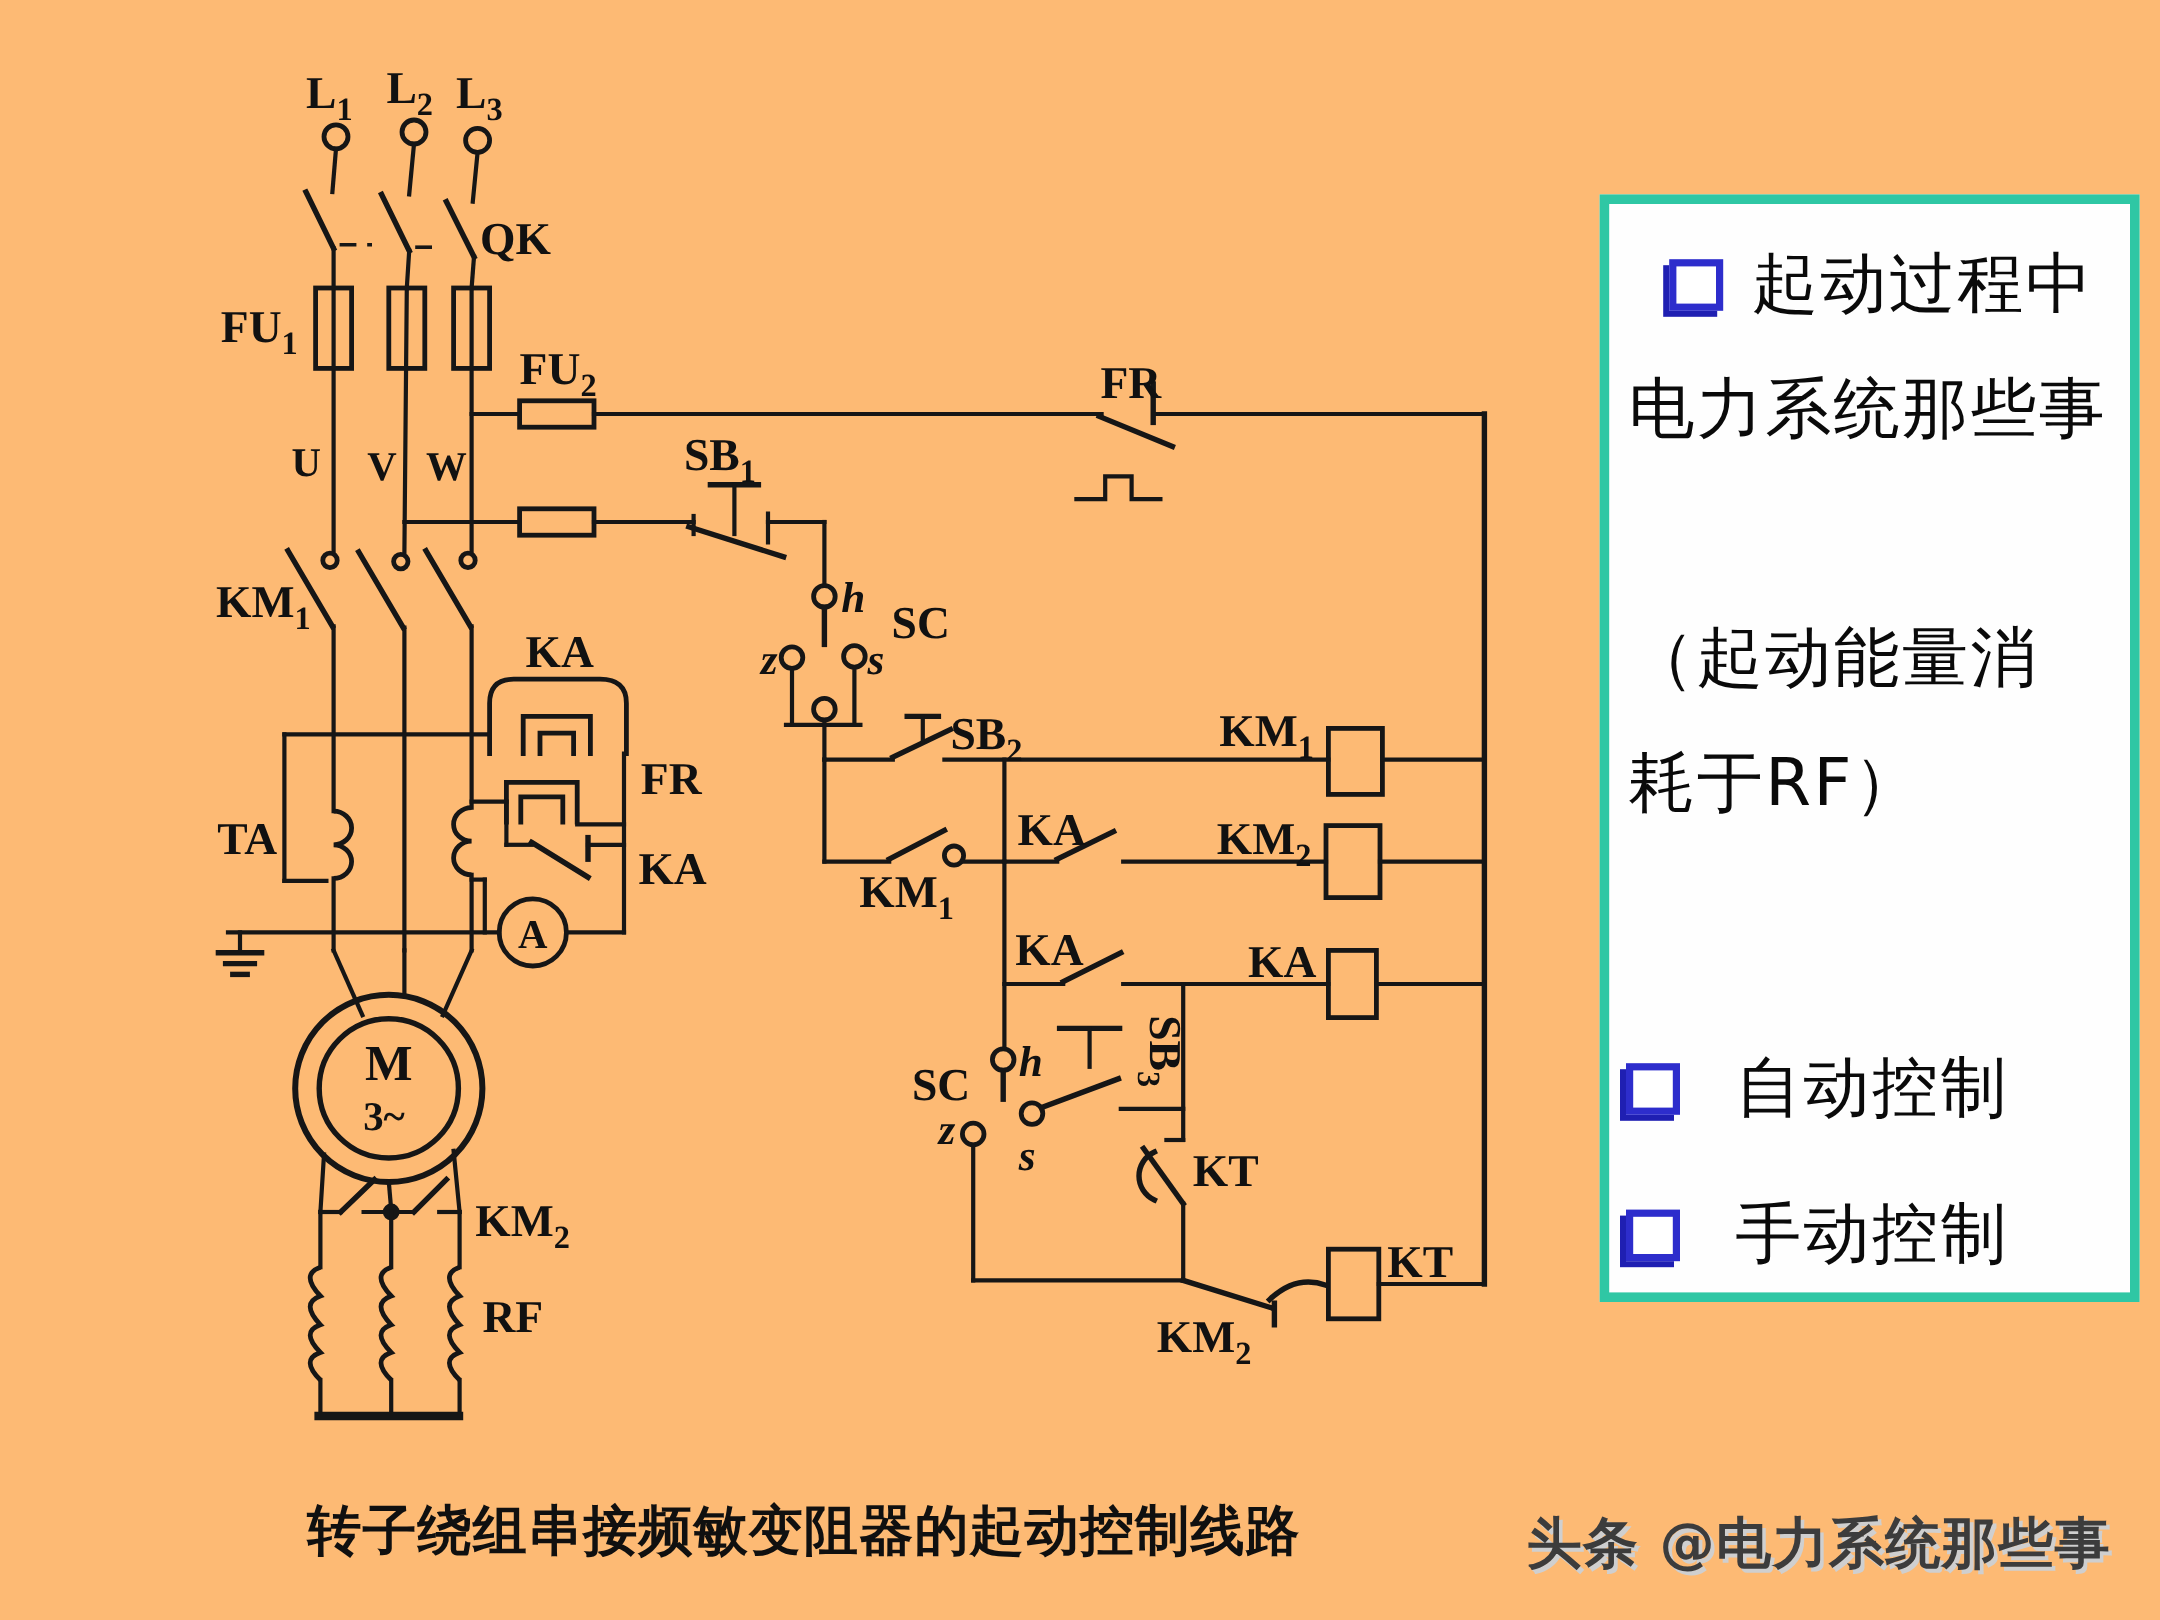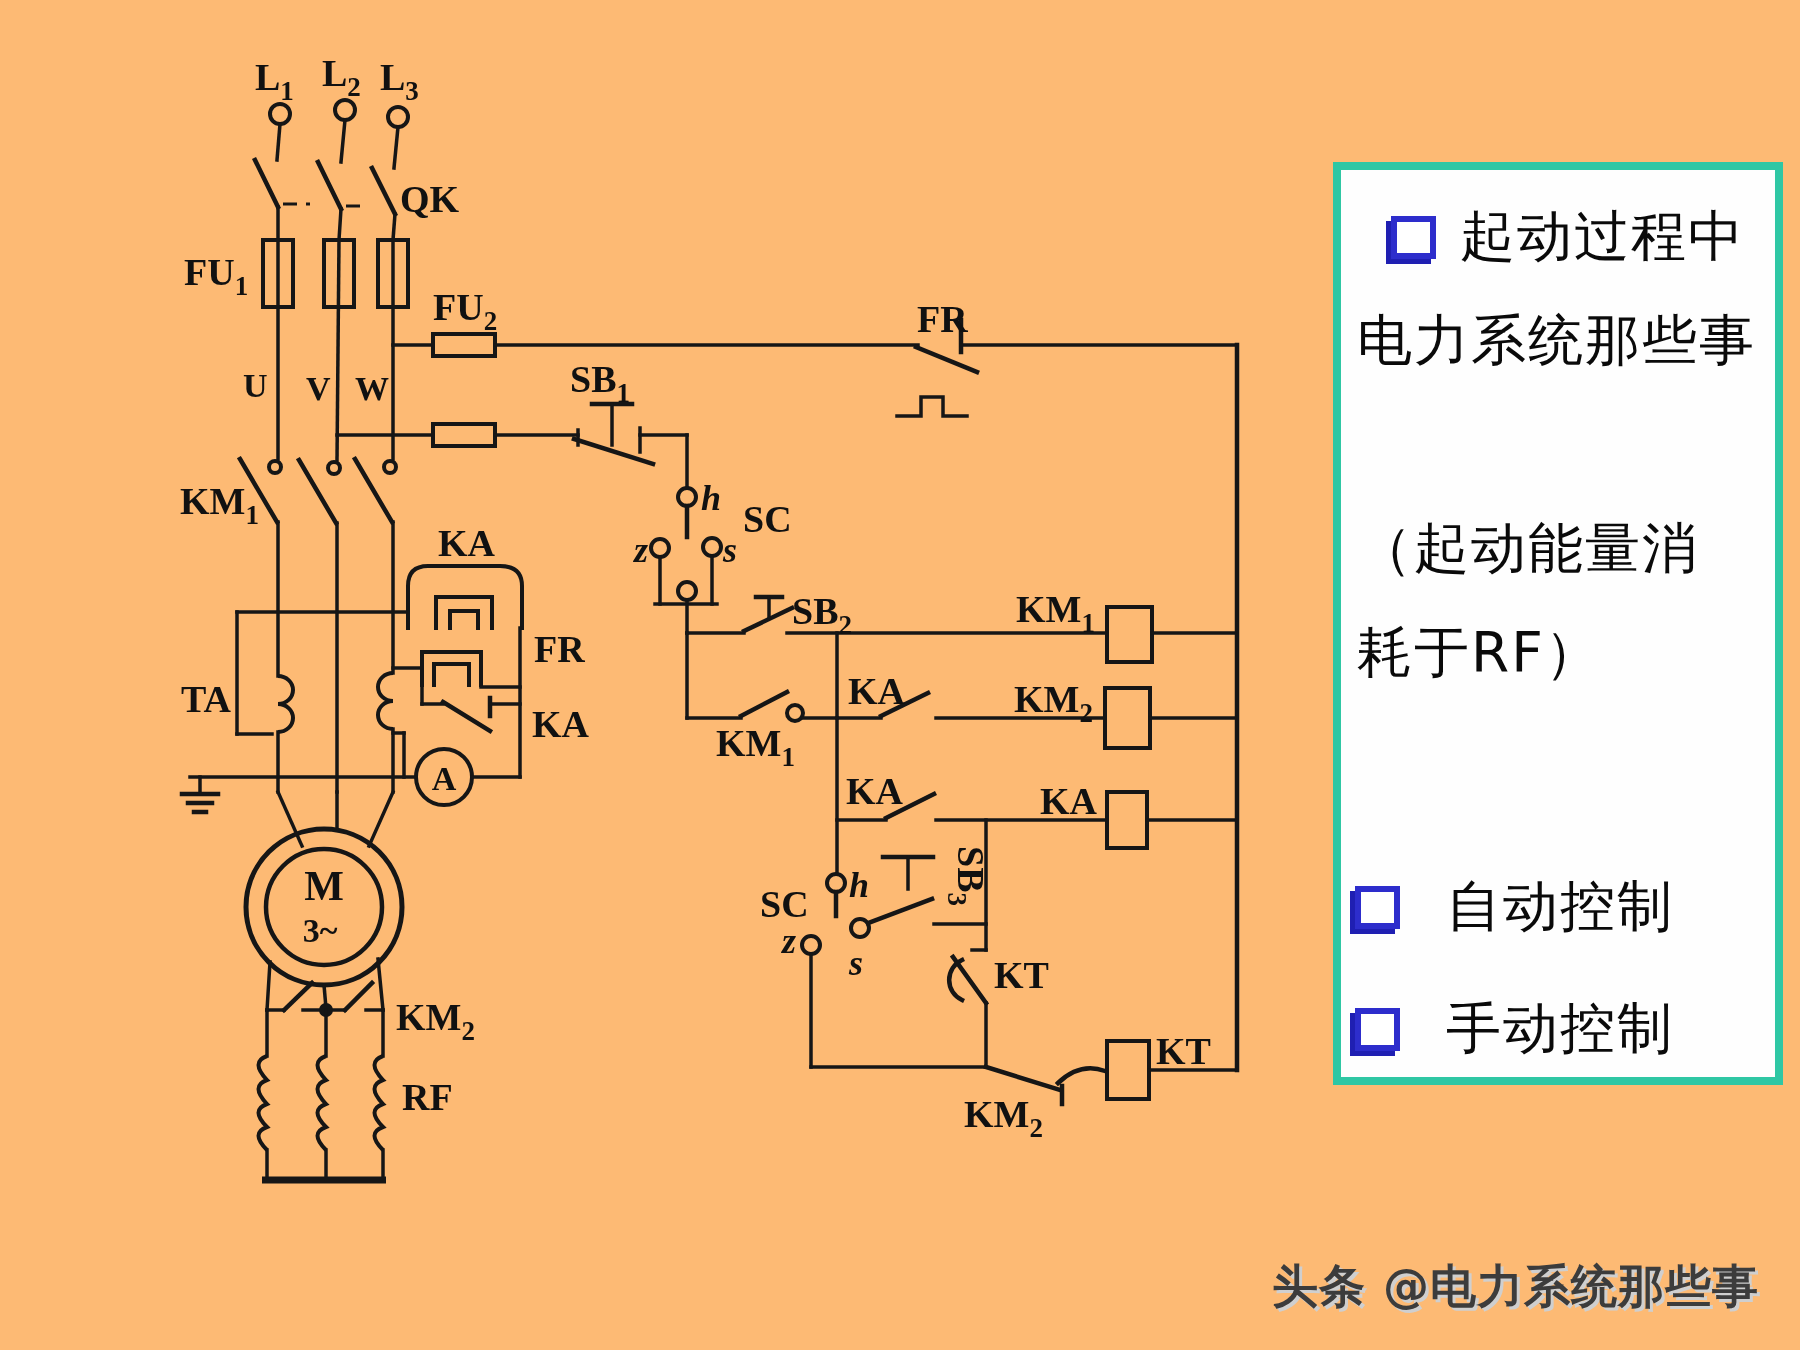--- a/index.html
+++ b/index.html
@@ -311,16 +311,17 @@
   <div class="pline" style="left:14px;top:822px">
     <span class="bullet"></span>
     <span class="ptext" style="margin-left:46px">手动控制</span>
   </div>
   <div class="pline" style="left:14px;top:700px">
     <span class="bullet"></span>
     <span class="ptext" style="margin-left:46px">自动控制</span>
   </div>
 </div>
 
+<div class="caption">转子绕组串接频敏变阻器的起动控制线路</div>
 
 <div class="watermark">头条 @电力系统那些事</div>
 
 </div>
 
 </body></html>

